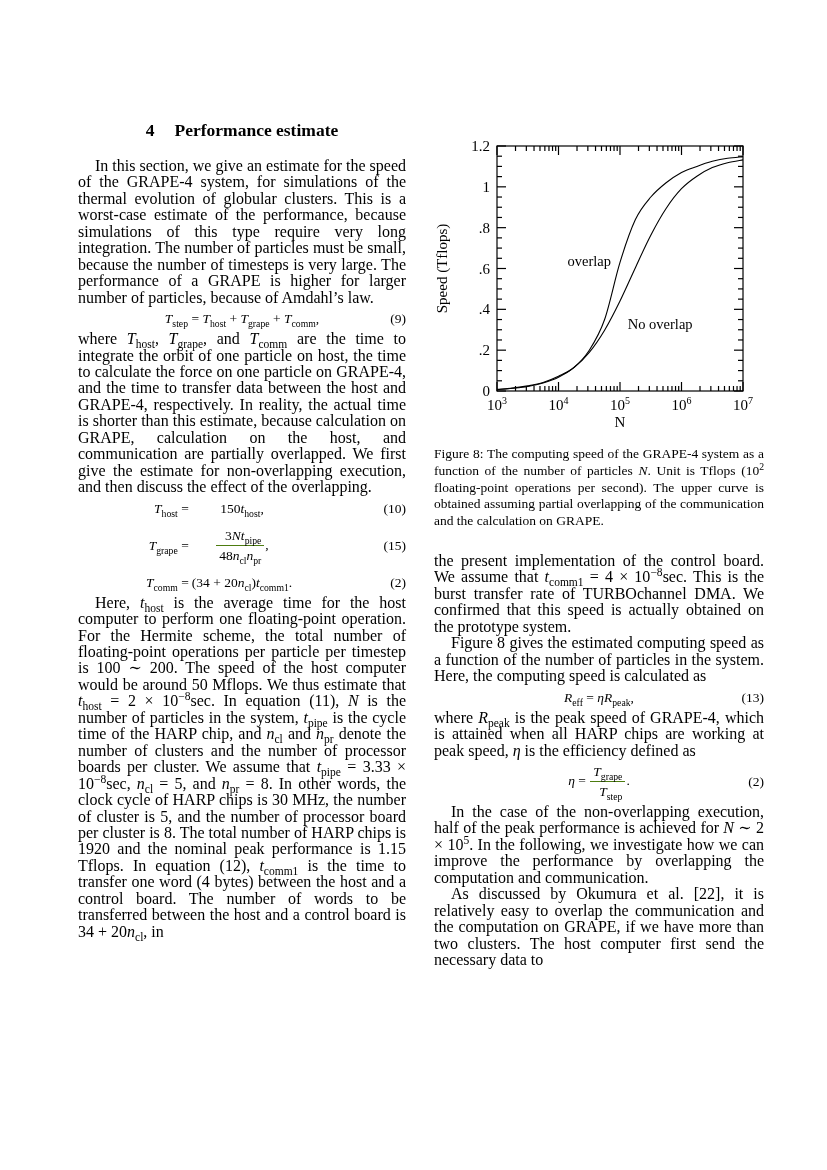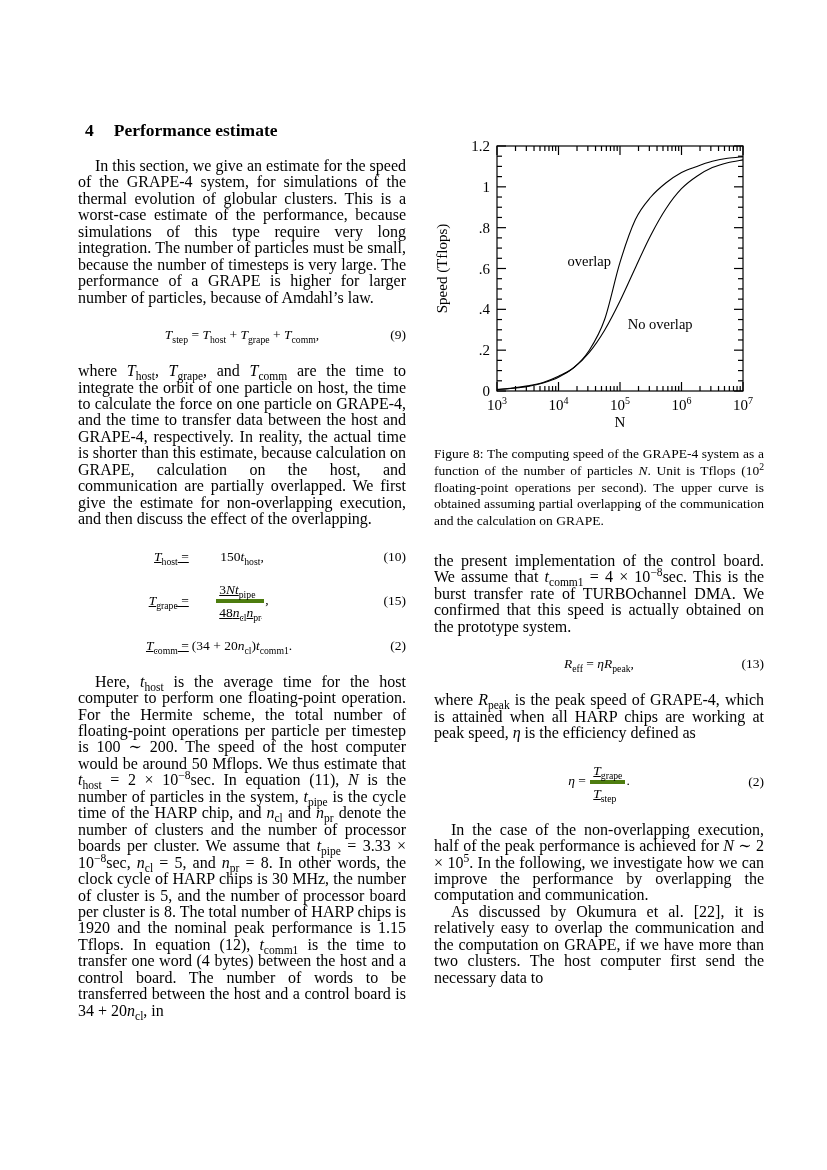--- a/index.html
+++ b/index.html
@@ -1,32 +1,32 @@
 <!DOCTYPE html>
 <html><head>
 <meta charset="utf-8">
 <style>
   html,body{margin:0;padding:0;background:#ffffff;}
   .page{position:relative;width:827px;height:1170px;background:#fff;color:#000;
         font-family:"Liberation Serif","DejaVu Serif",serif;overflow:hidden;}
   .col{position:absolute;}
   .col-left{left:78px;top:120px;width:328px;}
   .col-right{left:434px;top:131px;width:330px;}
-  h2.sec{font-size:17.5px;font-weight:bold;margin:0 0 17px 7px;}
+  h2.sec{font-size:17.5px;font-weight:bold;margin:0 0 17px 0;text-align:center;}
   h2.sec .secnum{margin-right:20px;}
   p.body{font-size:16px;line-height:16.45px;text-align:justify;margin:0;}
   p.ind{text-indent:17px;}
   .eq,.eqarray{display:grid;grid-template-columns:1fr auto 1fr;align-items:center;
-        font-size:13.5px;line-height:17px;margin:20px 0;row-gap:16px;}
+        font-size:13.5px;line-height:17px;margin:4px 0;row-gap:10px;}
   .eq .eqnum,.eqarray .eqnum{text-align:right;}
-  .lhs{text-align:right;text-decoration:underline;}
+  .lhs{text-align:right;}
   .expr{text-align:center;padding:0 3px;}
-  .frac{display:inline-block;vertical-align:middle;text-align:left;margin:0 1px;text-decoration:underline;}
+  .frac{display:inline-block;vertical-align:middle;text-align:right;margin:0 1px;}
   .fnum{display:block;padding:0 3px 1px 3px;}
-  .fden{display:block;border-top:4px solid #4d7c0f;padding:1px 3px 0 3px;}
+  .fden{display:block;border-top:1px solid #4d7c0f;padding:1px 3px 0 3px;}
   sub,sup{font-size:0.72em;line-height:0;}
   .figure{margin:0;}
   .figure svg{display:block;margin:0;}
   p.caption{font-size:13.5px;line-height:16.8px;text-align:justify;margin:15px 0 23px 0;}
 </style>
 </head>
 <body>
 
 <div class="page">
 
@@ -210,20 +210,21 @@
           <path d="M63.0,258.6C65.6,258.4 73.2,257.9 78.4,257.3C83.5,256.8 88.6,256.4 93.7,255.5C98.9,254.6 104.0,253.6 109.1,252.0C114.2,250.5 119.4,248.9 124.5,246.3C129.6,243.8 134.8,240.9 139.9,236.7C145.0,232.6 150.1,227.7 155.3,221.4C160.4,215.2 165.5,207.7 170.6,199.2C175.7,190.6 180.9,180.4 186.0,170.0C191.1,159.6 196.3,147.6 201.4,136.7C206.5,125.7 211.6,114.1 216.8,104.2C221.9,94.4 227.0,85.2 232.1,77.5C237.2,69.7 242.4,63.0 247.5,57.7C252.6,52.3 257.7,48.7 262.9,45.2C268.0,41.7 273.1,38.9 278.3,36.6C283.4,34.4 288.5,33.0 293.6,31.7C298.7,30.4 306.4,29.4 309.0,28.9" stroke="#000000" fill="none" stroke-width="1.1"></path>
           <text x="155.25018868517915" y="135.35416666666666" text-anchor="middle" fill="#000000" font-size="14.5" font-family="&quot;Liberation Serif&quot;,&quot;DejaVu Serif&quot;,serif">overlap</text>
           <text x="226.17256959718367" y="197.625" text-anchor="middle" fill="#000000" font-size="14.5" font-family="&quot;Liberation Serif&quot;,&quot;DejaVu Serif&quot;,serif">No overlap</text>
         </svg>
       <figcaption>
         <p class="caption">Figure 8: The computing speed of the GRAPE-4 system as a function of the number of particles <i>N</i>. Unit is Tflops (10<sup>2</sup> floating-point operations per second). The upper curve is obtained assuming partial overlapping of the communication and the calculation on GRAPE.</p>
       </figcaption>
     </figure>
 
     <p class="body">the present implementation of the control board. We assume that <i>t</i><sub>comm1</sub> = 4 × 10<sup>−8</sup>sec. This is the burst transfer rate of TURBOchannel DMA. We confirmed that this speed is actually obtained on the prototype system.</p>
+    <p class="body ind">Figure 8 gives the estimated computing speed as a function of the number of particles in the system. Here, the computing speed is calculated as</p>
 
     <div class="eq">
       <span></span>
       <span class="expr"><i>R</i><sub>eff</sub> = <i>ηR</i><sub>peak</sub>,</span>
       <span class="eqnum">(13)</span>
     </div>
 
     <p class="body">where <i>R</i><sub>peak</sub> is the peak speed of GRAPE-4, which is attained when all HARP chips are working at peak speed, <i>η</i> is the efficiency defined as</p>
 
     <div class="eq">

